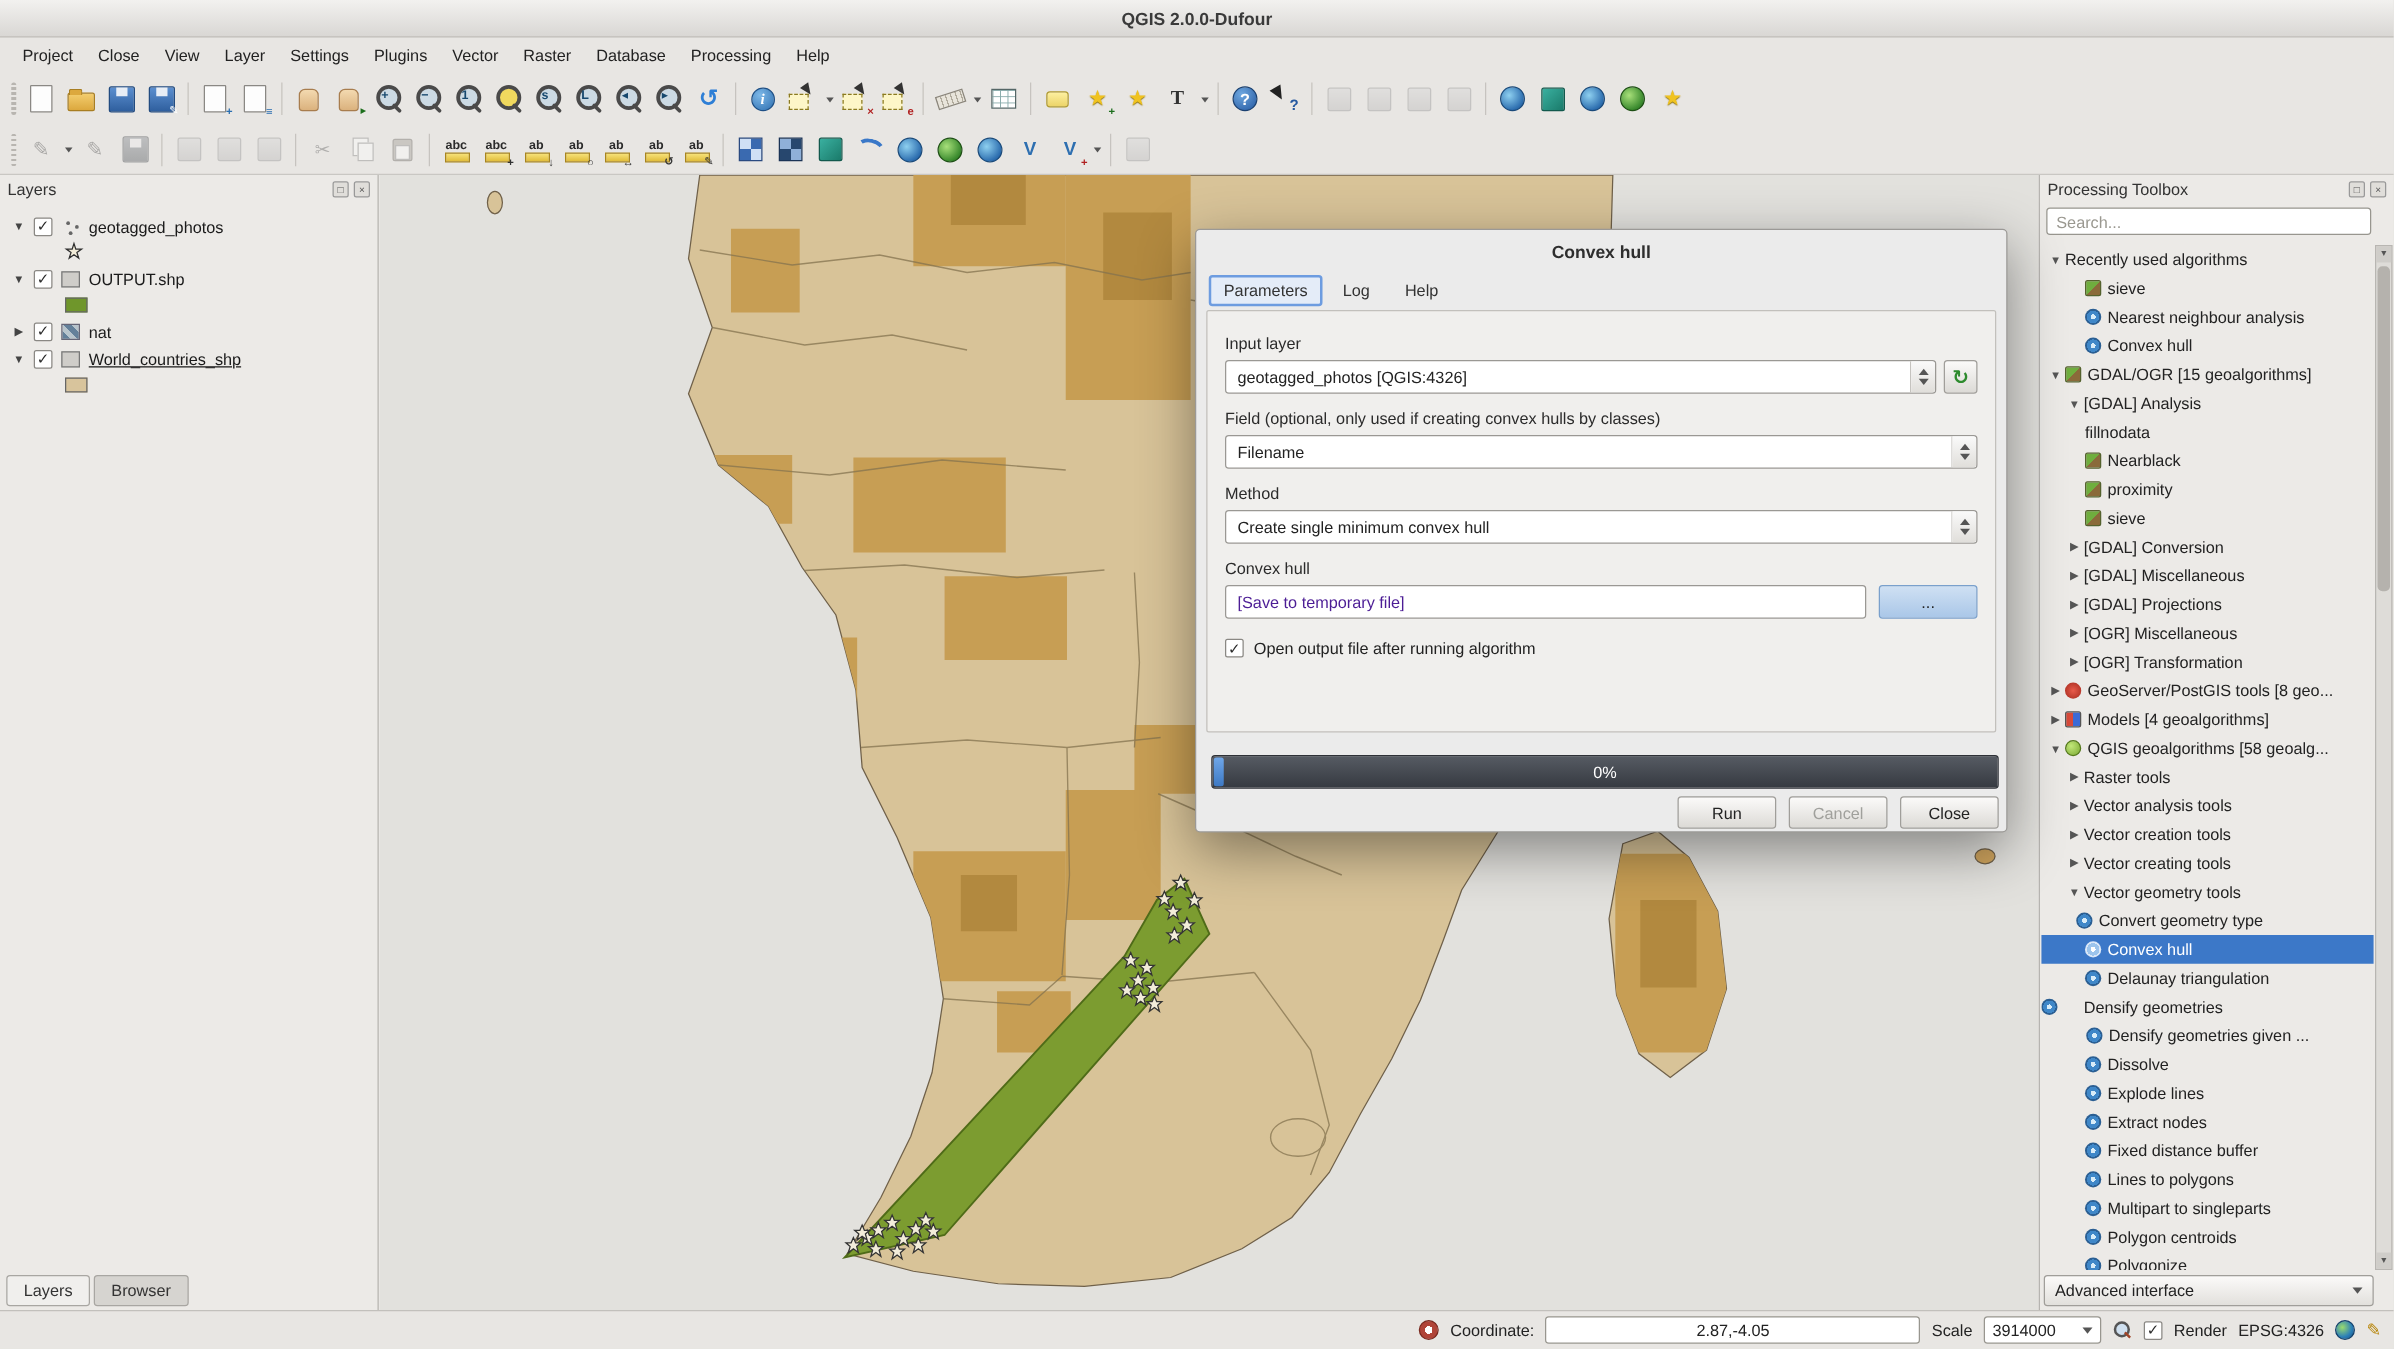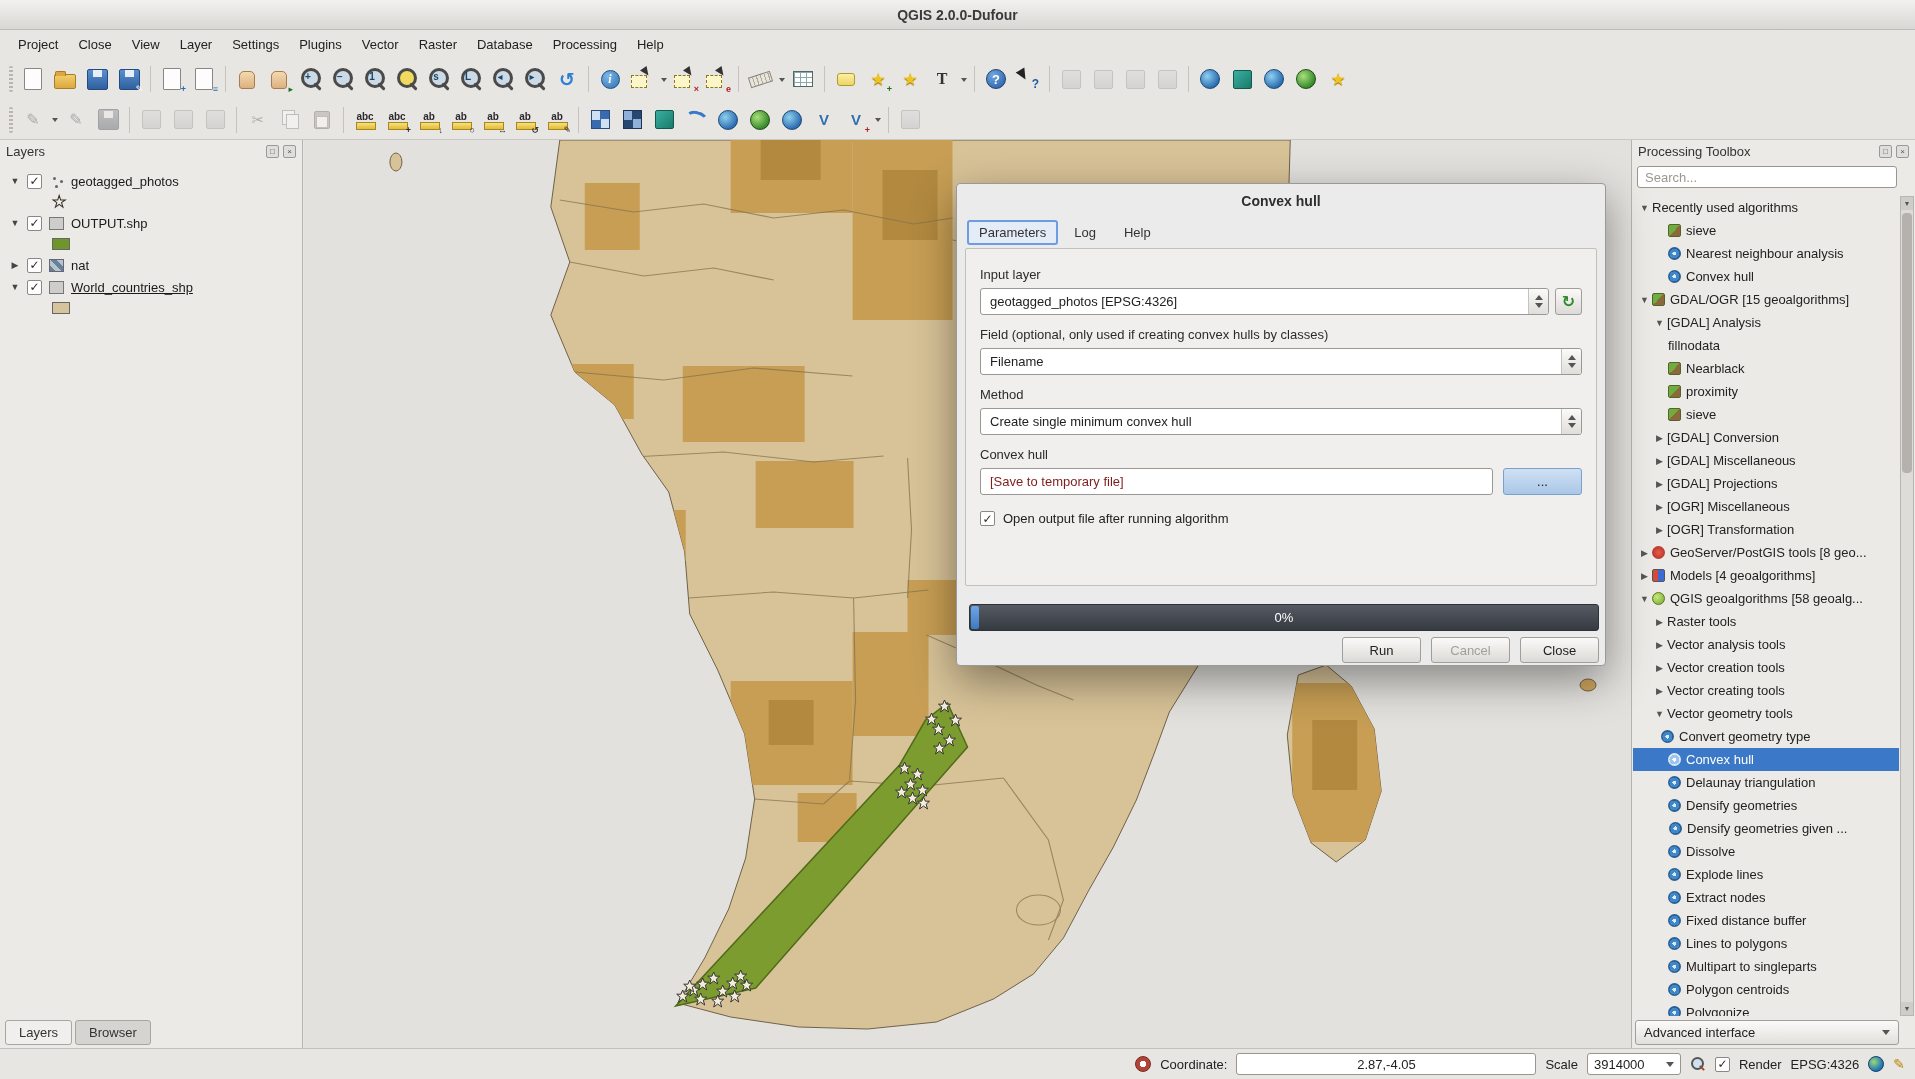--- a/index.html
+++ b/index.html
@@ -131,21 +131,21 @@
   .dl{margin:12px 0 6px;font-size:13px;color:#2b2b2b}
   .dl.first{margin-top:2px}
   .combo{height:27px;background:#fff;border:1px solid #9a9894;border-radius:3px;display:flex;align-items:center;padding:0 9px;position:relative;font-size:13px}
   .combo .arrows{position:absolute;right:0;top:0;bottom:0;width:20px;border-left:1px solid #c5c3bf;background:linear-gradient(#fafafa,#e0deda);display:flex;flex-direction:column;align-items:center;justify-content:center;gap:3px;border-radius:0 3px 3px 0}
   .combo .arrows::before{content:"";width:0;height:0;border:4px solid transparent;border-bottom:5px solid #555}
   .combo .arrows::after{content:"";width:0;height:0;border:4px solid transparent;border-top:5px solid #555}
   .in-row{display:flex;align-items:center;gap:6px}
   .in-row .combo{flex:1}
   .iter-btn{width:27px;height:27px;border:1px solid #a09e9a;border-radius:3px;background:linear-gradient(#fbfaf9,#dcdad6);display:flex;align-items:center;justify-content:center;font-size:16px;color:#2e8b2e;font-weight:bold}
   .out-row{display:flex;gap:10px}
-  .out-input{flex:1;height:27px;border:1px solid #9a9894;border-radius:3px;background:#fff;padding:0 9px;font-size:13px;color:#7f1d1d;font-family:inherit}
+  .out-input{flex:1;height:27px;border:1px solid #9a9894;border-radius:3px;background:#fff;padding:0 9px;font-size:13px;color:#4c1d95;font-family:inherit}
   .browse-btn{width:79px;height:27px;background:linear-gradient(#cfe0f3,#aac7e8);border:1px solid #7aa0cc;border-radius:3px;display:flex;align-items:center;justify-content:center;font-size:13px;color:#222}
   .cb-row{display:flex;align-items:center;gap:8px;margin-top:16px;font-size:13px}
   .dlg-progress{position:absolute;left:12px;right:6px;top:420px;height:27px;background:linear-gradient(#565b63,#363a41);border:1px solid #2e3137;border-radius:3px;color:#fff;display:flex;align-items:center;justify-content:center;font-size:13px}
   .chunk{position:absolute;left:1px;top:1px;bottom:1px;width:8px;background:linear-gradient(#6fa6e8,#3d79c4);border-radius:2px}
   .dlg-buttons{position:absolute;right:6px;top:453px;display:flex;gap:10px}
   .dbtn{min-width:79px;height:26px;background:linear-gradient(#fbfaf9,#dcdad6);border:1px solid #a09e9a;border-radius:3px;display:flex;align-items:center;justify-content:center;font-size:13px;padding:0 10px;color:#222}
   .dbtn.disabled{color:#a0a09c}
 
   
   #statusbar{position:absolute;left:0;bottom:0;width:100%;height:31px;background:#e8e6e3;border-top:1px solid #c2c0bc;display:flex;align-items:center;padding:0 10px;font-size:13px}
@@ -597,21 +597,21 @@
           <span>Convert geometry type</span>
         </div>
         <div class="trow sel" style="padding-left: 35px;">
           <span class="ti ti-gear"></span>
           <span>Convex hull</span>
         </div>
         <div class="trow" style="padding-left: 35px;">
           <span class="ti ti-gear"></span>
           <span>Delaunay triangulation</span>
         </div>
-        <div class="trow" style="padding-left: 35px;">
+        <div class="trow" style=" gap: 16px;">
           <span class="ti ti-gear"></span>
           <span>Densify geometries</span>
         </div>
         <div class="trow" style="padding-left: 36px;">
           <span class="ti ti-gear"></span>
           <span>Densify geometries given ...</span>
         </div>
         <div class="trow" style="padding-left: 35px;">
           <span class="ti ti-gear"></span>
           <span>Dissolve</span>
@@ -660,21 +660,21 @@
     <div class="dlg-title">Convex hull</div>
     <div class="dlg-tabs" id="dlg-tabs">
         <span class="dtab active">Parameters</span>
         <span class="dtab">Log</span>
         <span class="dtab">Help</span>
       </div>
     <div class="dlg-frame">
       <div class="dl first">Input layer</div>
       <div class="in-row">
         <div class="combo">
-          <span>geotagged_photos [EPSG:4326]</span>
+          <span>geotagged_photos [QGIS:4326]</span>
           <span class="arrows"></span>
         </div>
         <span class="iter-btn">↻</span>
       </div>
       <div class="dl">Field (optional, only used if creating convex hulls by classes)</div>
       <div class="combo">
         <span>Filename</span>
         <span class="arrows"></span>
       </div>
       <div class="dl">Method</div>

